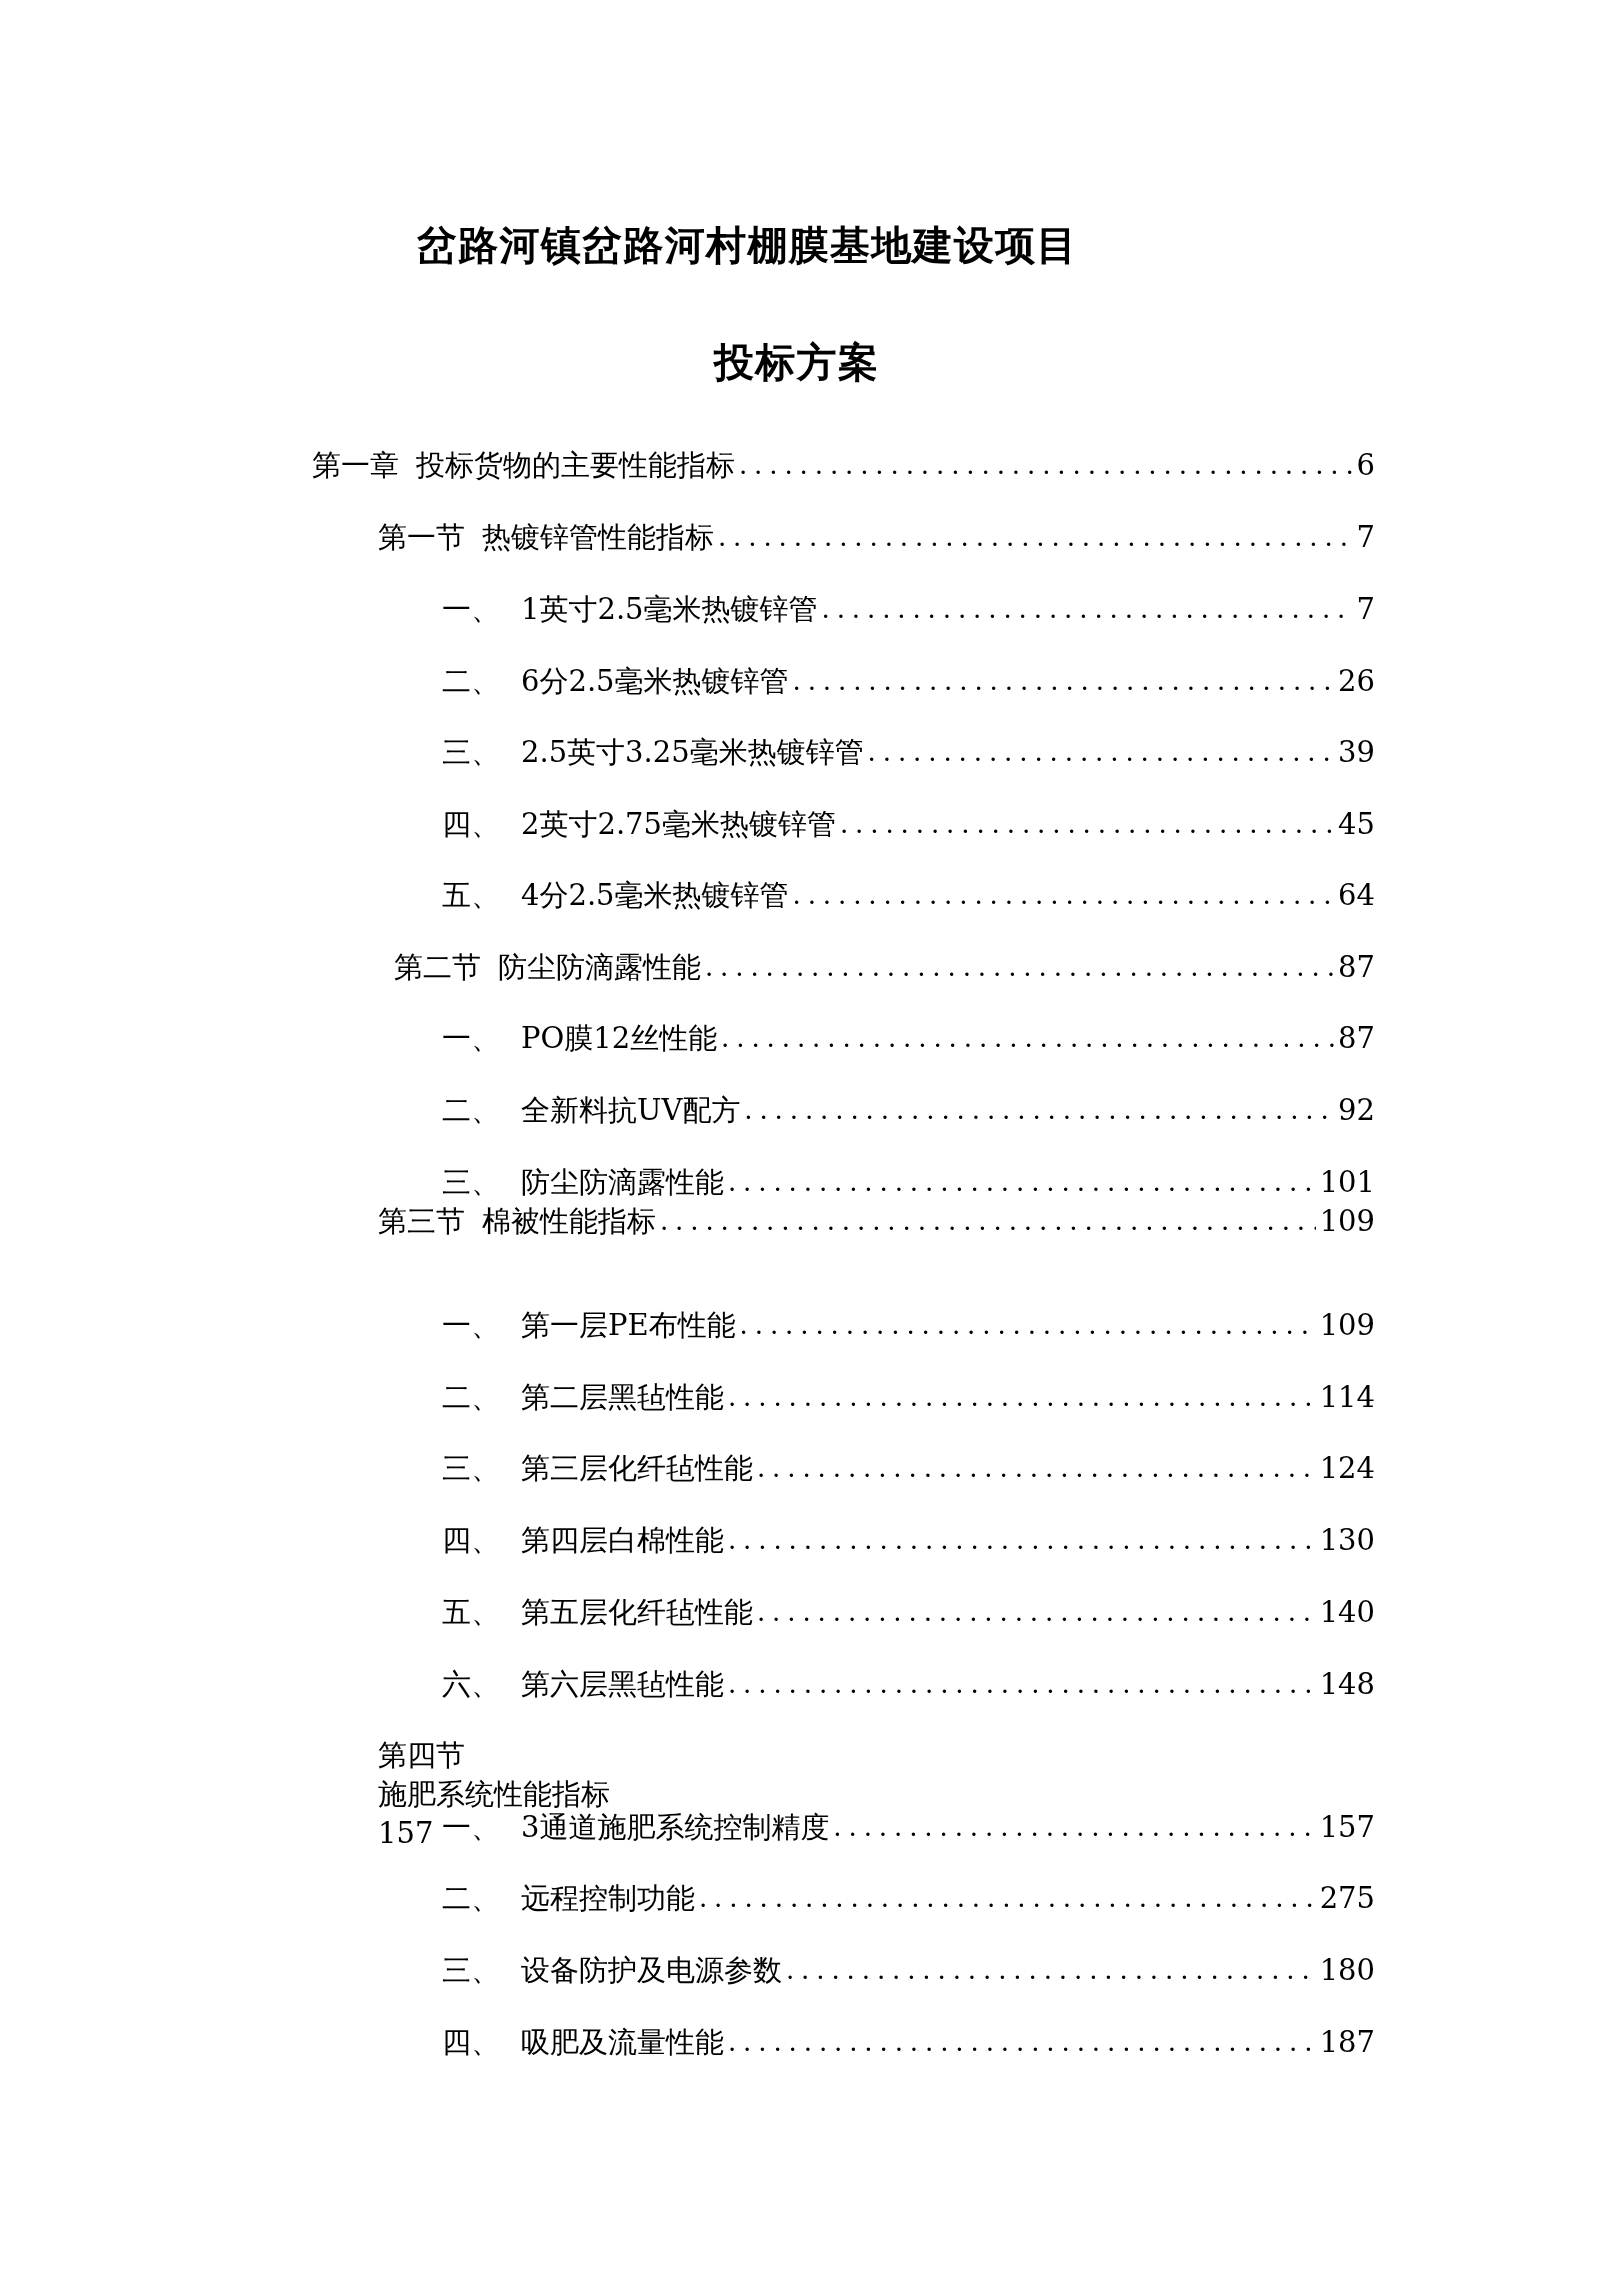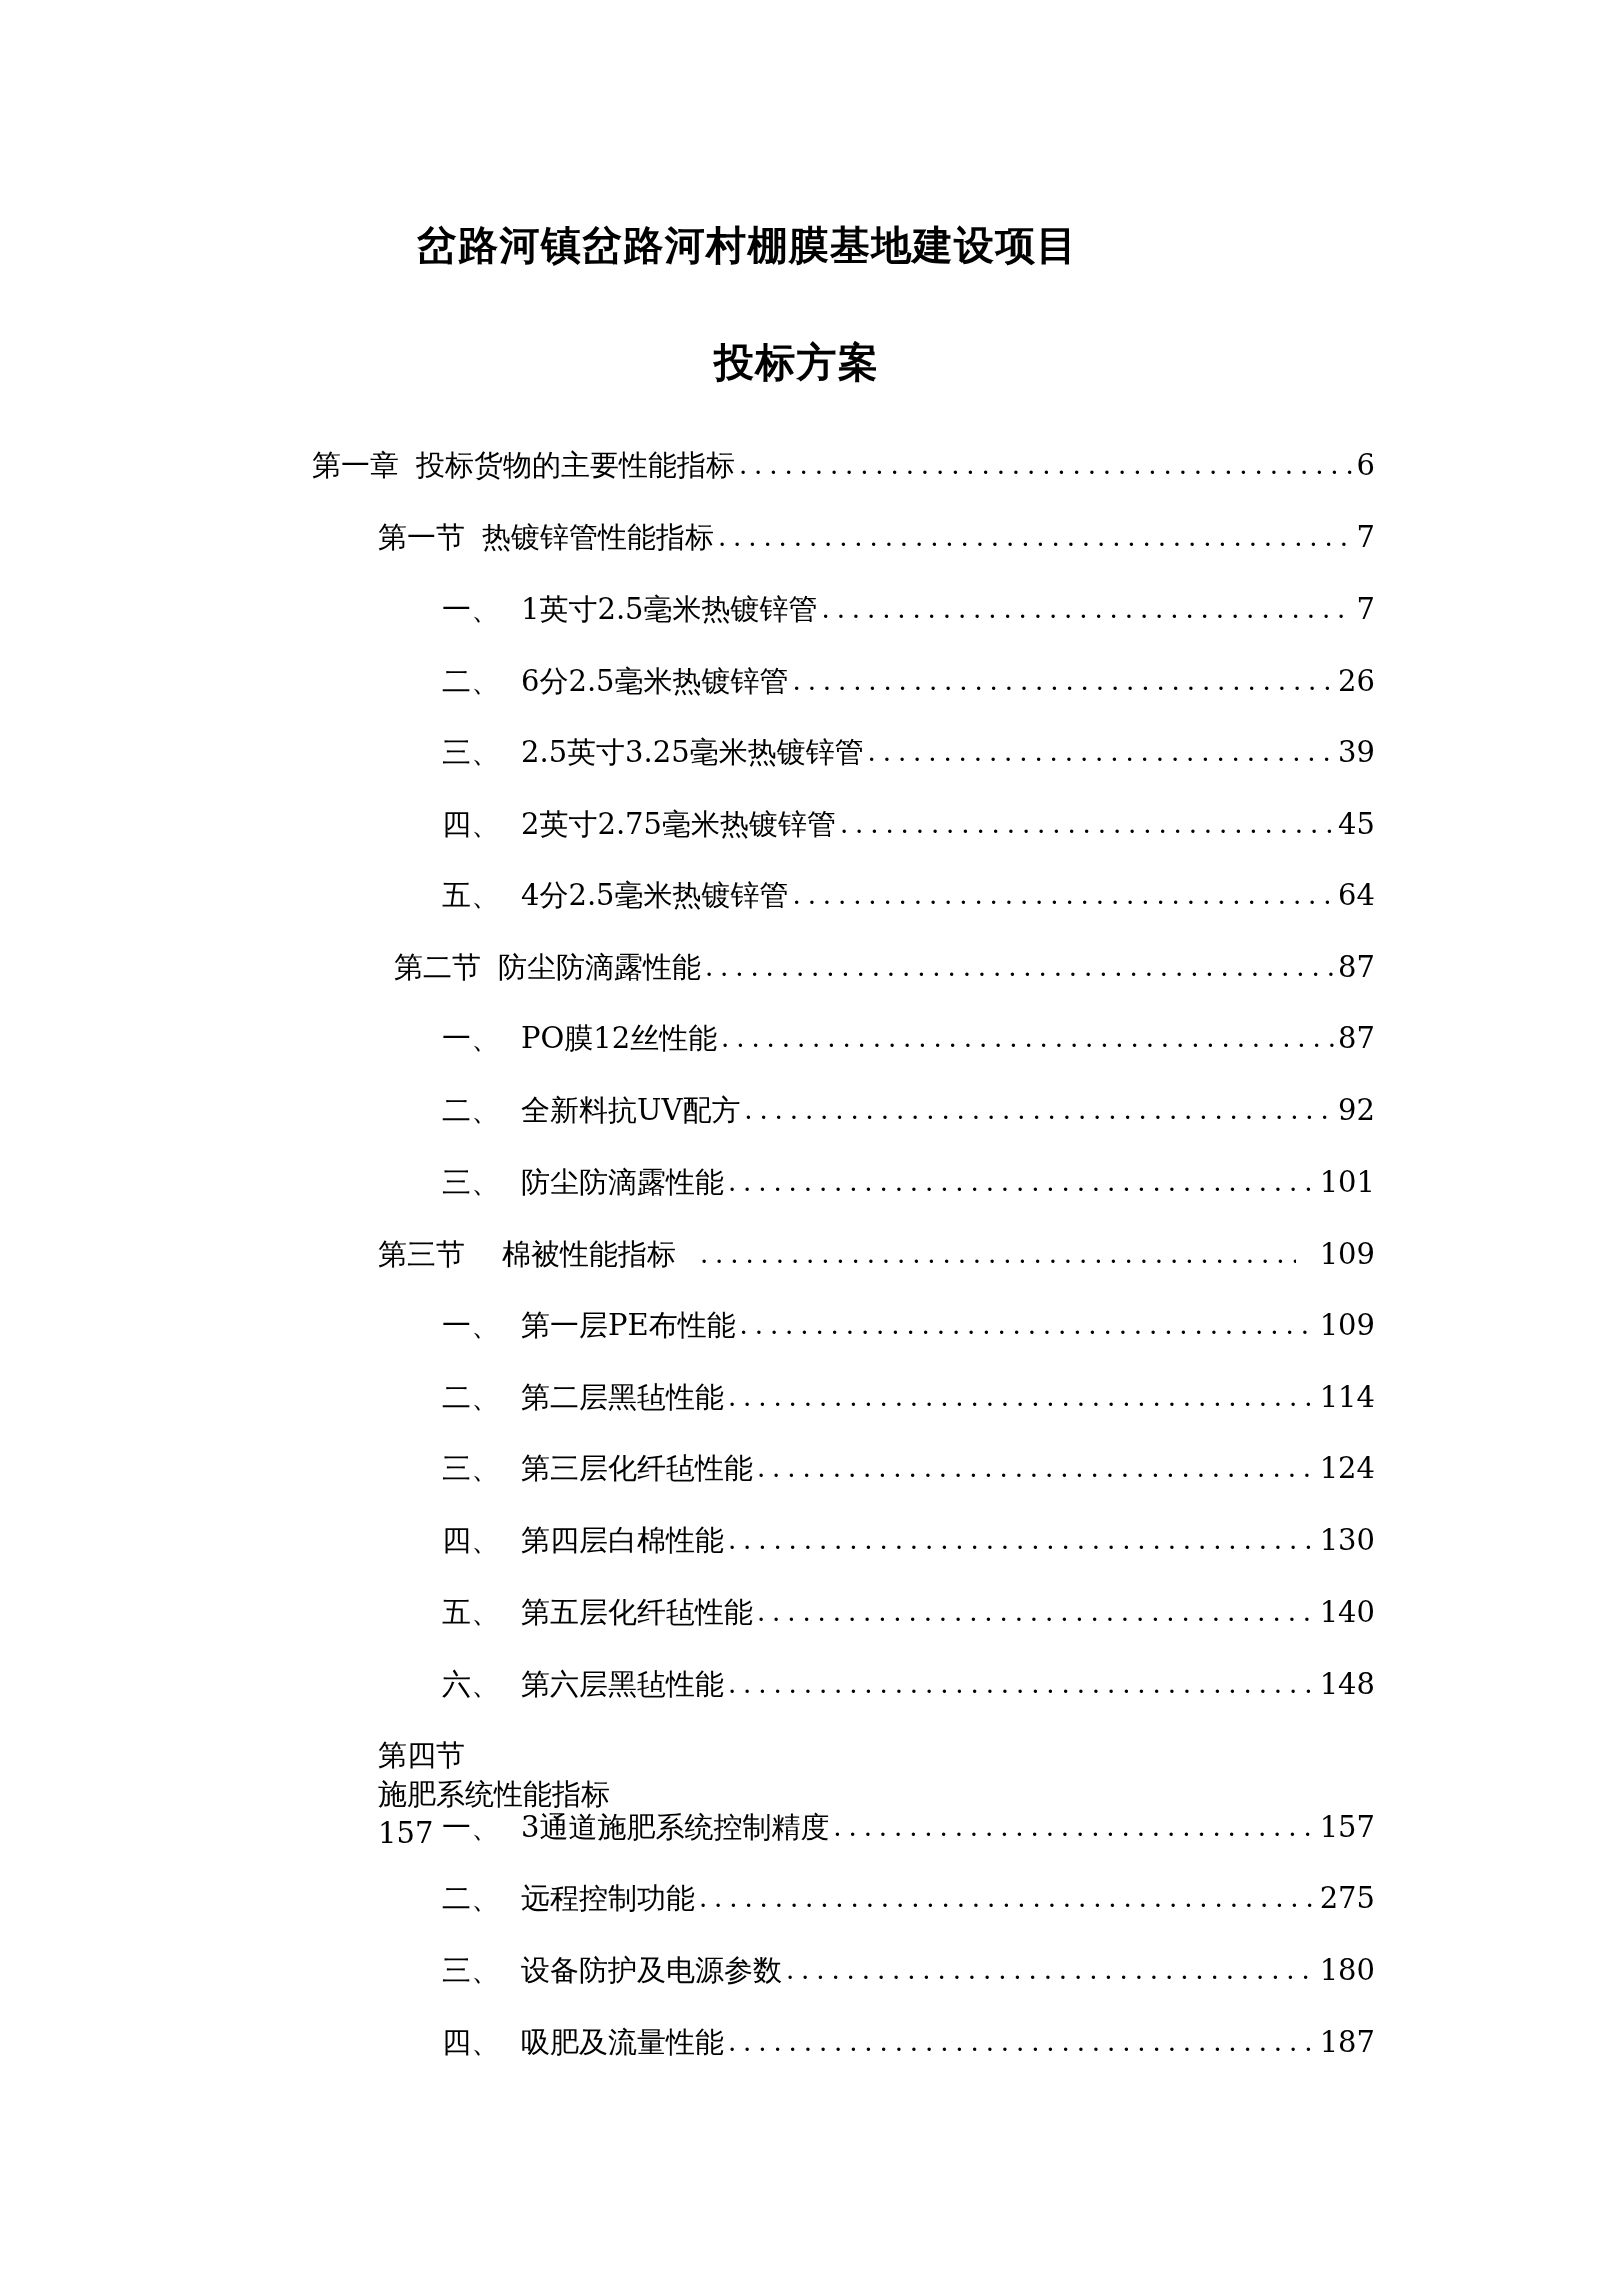--- a/index.html
+++ b/index.html
@@ -90,21 +90,21 @@
       <span class="label">全新料抗UV配方</span>
       <span class="leader">......................................................................</span>
       <span class="page">92</span>
     </div>
     <div class="row lvl-2" style="top: 1163px;">
       <span class="marker">三、</span>
       <span class="label">防尘防滴露性能</span>
       <span class="leader">......................................................................</span>
       <span class="page">101</span>
     </div>
-    <div class="row lvl-1" style="top: 1235px; gap: 20px;">
+    <div class="row lvl-1" style="top: 1202px;">
       <span class="marker">第三节</span>
       <span class="label">棉被性能指标</span>
       <span class="leader">......................................................................</span>
       <span class="page">109</span>
     </div>
     <div class="row lvl-2" style="top: 1306px;">
       <span class="marker">一、</span>
       <span class="label">第一层PE布性能</span>
       <span class="leader">......................................................................</span>
       <span class="page">109</span>

